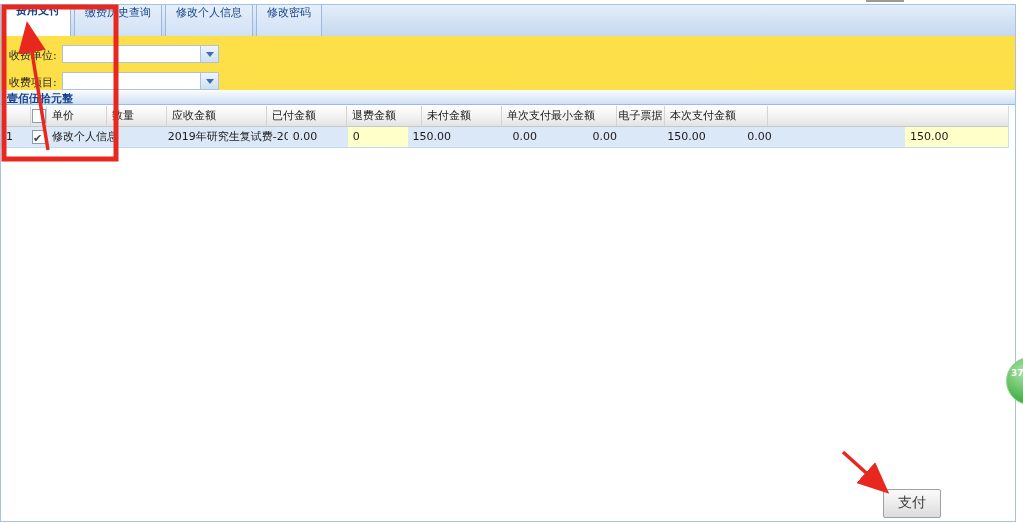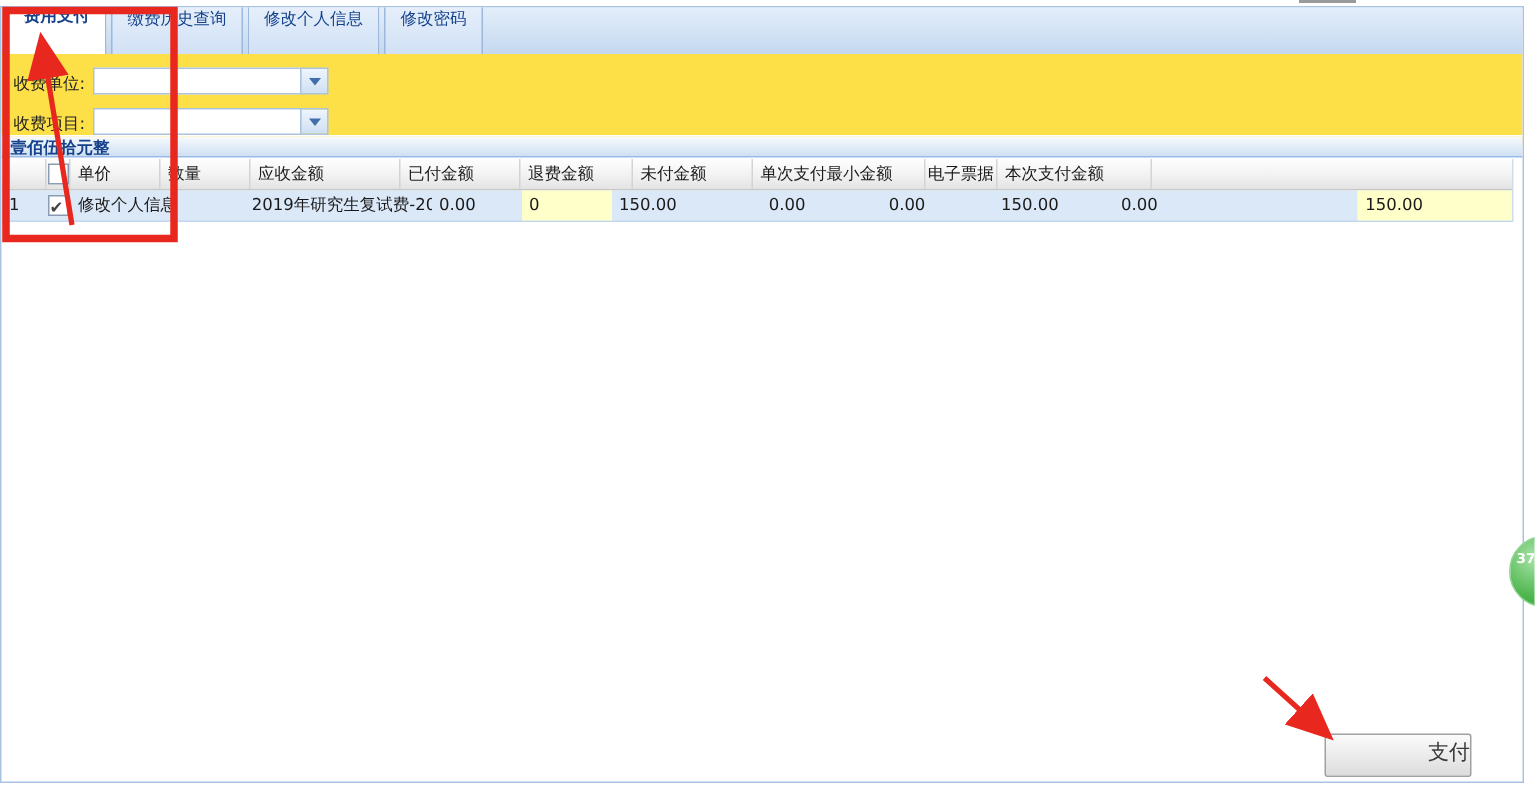--- a/index.html
+++ b/index.html
@@ -102,21 +102,21 @@
     position:absolute;left:0;right:0;bottom:0;height:24px;
     background:#d5e4f4;border-top:1px solid #a6c2e2;
   }
   .total-text{
     position:absolute;left:8px;top:4px;font-size:14px;color:#e23c38;white-space:nowrap;
   }
   .pay-btn{
     position:absolute;left:882px;top:484px;width:56px;height:27px;
     background:linear-gradient(#fbfbfb,#dcdcdc);
     border:1px solid #a0a0a0;border-radius:2px;
-    font-size:14px;color:#3a3a3a;text-align:right;line-height:25px;cursor:pointer;padding-left:40px;
+    font-size:14px;color:#3a3a3a;text-align:center;line-height:25px;cursor:pointer;
   }
   
   .float-badge{
     position:absolute;left:1006px;top:357px;width:46px;height:46px;border-radius:50%;
     background:radial-gradient(circle at 35% 30%, #a8e3a8, #4db54d 60%, #2e9e2e);
     border:1px solid #8fd48f;z-index:40;cursor:pointer;
   }
   .float-badge .badge-label{
     position:absolute;left:4px;top:10px;color:#ffffff;font-size:9px;font-weight:bold;
   }

